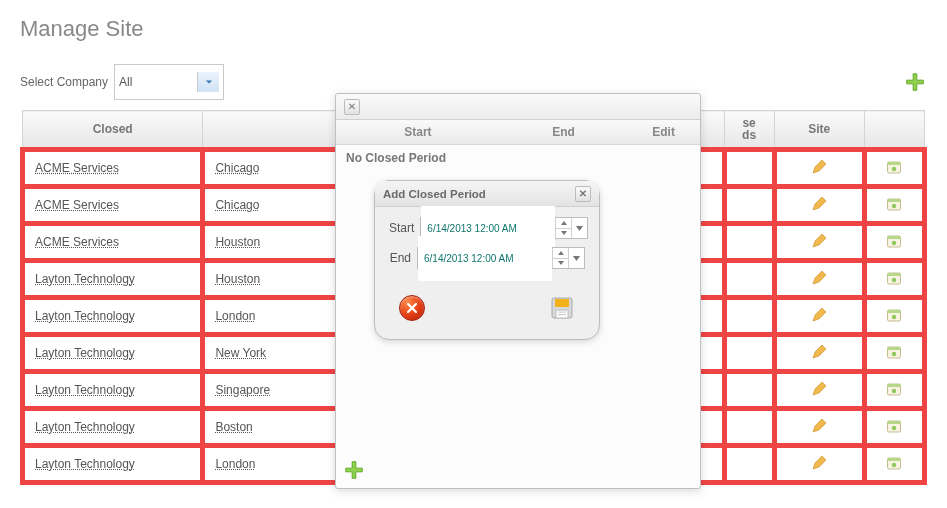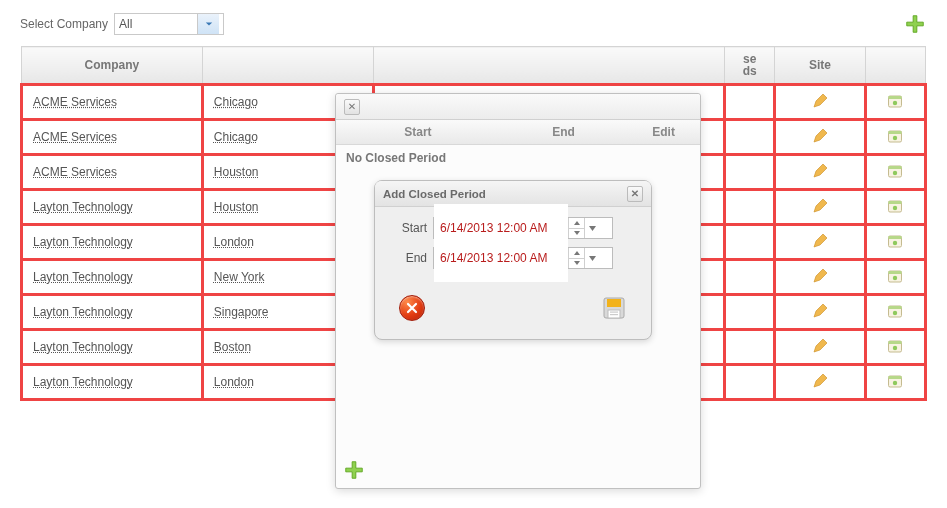--- a/index.html
+++ b/index.html
@@ -23,21 +23,21 @@
     margin: 4px 0 22px 0;
   }
   .toolbar-row {
     display: flex;
     align-items: center;
     margin-bottom: 10px;
   }
   .toolbar-row label { color:#666; margin-right:6px; }
   .combo {
     display:inline-flex; align-items:center;
-    border:1px solid #c9c9c9; height:22px; background:#fff;
+    border:1px solid #c9c9c9; height:36px; background:#fff;
     width:110px;
   }
   .combo input {
     border:none; outline:none; width:82px; padding:2px 4px; font-size:12px; color:#555;
   }
   .combo .trigger {
     width:22px; height:20px; border-left:1px solid #c9c9c9;
     background:linear-gradient(#eaf2fb,#cfe3f6);
     display:flex;align-items:center;justify-content:center;
     cursor:pointer;
@@ -54,21 +54,21 @@
     width:100%; border-collapse:collapse;
     border:1px solid #d4d4d4;
   }
   table.grid th {
     background:linear-gradient(#fafafa,#e7e7e7);
     color:#777; font-weight:bold; font-size:12px;
     padding:6px 8px; border:1px solid #d4d4d4;
     text-align:center;
   }
   table.grid td {
-    border:3px solid #ef4444; padding:6px 10px;
+    border:5px solid #ef4444; padding:6px 10px;
     color:#666;
   }
   table.grid td a { color:#555; text-decoration:underline dotted; }
   .col-company{width:180px;}
   .col-site{width:170px;}
   .col-mid{width:350px;}
   .col-flag{width:50px;text-align:center;}
   .col-email{width:90px;text-align:center;}
   .col-cal{width:60px;text-align:center;}
 
@@ -114,35 +114,35 @@
   .periods-table th:nth-child(2){width:35%;}
   .no-period { padding:6px 10px;color:#777;font-weight:bold; }
   .modal1 .add-row {
     position:absolute; left:6px; bottom:6px;
   }
 
   
   .modal2 {
     position:absolute;
     left:38px; top:86px;
-    width:278px;
+    width:226px;
     background:#efefef;
     border:1px solid #bdbdbd;
-    border-radius:8px;
+    border-radius:15px;
     box-shadow:0 2px 6px rgba(0,0,0,0.15);
     padding-bottom:12px;
   }
   .modal2 .titlebar{ border-radius:6px 6px 0 0; font-weight:bold; background:linear-gradient(#f5f5f5,#e3e3e3); }
   .modal2 .body { padding:10px 14px 2px 14px; }
   .form-row { display:flex;align-items:center;margin-bottom:8px; }
   .form-row label{ width:38px;text-align:right;margin-right:6px;color:#555; }
   .dt-field {
     display:flex;align-items:center;border:1px solid #bcbcbc;background:#fff;height:22px;width:180px;
   }
-  .dt-field input{ border:none;outline:none;width:134px;padding:17px 6px;font-size:12px;color:#b91c1c; }
+  .dt-field input{ border:none;outline:none;width:134px;padding:17px 6px;font-size:10px;color:#0f766e; }
   .spinner {
     display:flex;flex-direction:column;border-left:1px solid #cfcfcf;height:20px;width:16px;
   }
   .spinner div{flex:1;display:flex;align-items:center;justify-content:center;cursor:pointer;}
   .spinner div+div{border-top:1px solid #cfcfcf;}
   .spinner svg{width:6px;height:4px;}
   .dd-btn{
     width:16px;height:20px;border-left:1px solid #cfcfcf;display:flex;align-items:center;justify-content:center;cursor:pointer;
   }
   .dd-btn svg{width:7px;height:5px;}
@@ -159,20 +159,21 @@
   .save-btn {
     width:26px;height:26px;
     display:flex;align-items:center;justify-content:center;cursor:pointer;
   }
   .save-btn svg{width:24px;height:24px;}
 </style>
 </head>
 <body>
 
 <div class="page">
+  <h1 class="page-title">Manage Site</h1>
 
   <div class="toolbar-row">
     <label>Select Company</label>
     <div class="combo">
       <input type="text" value="All" style="">
       <div class="trigger">
         <svg viewBox="0 0 10 10">
             <path d="M1 3 L5 7 L9 3 Z" fill="#3a78b5"></path>
           </svg>
       </div>
@@ -181,21 +182,21 @@
     <div class="plus-btn">
       <svg viewBox="0 0 24 24">
           <path d="M10 3h4v7h7v4h-7v7h-4v-7H3v-4h7z" fill="#8fd14f" stroke="#5da51f" stroke-width="1"></path>
         </svg>
     </div>
   </div>
 
   <table class="grid">
     <thead>
       <tr>
-        <th class="col-company">Company</th>
+        <th class="col-company">Closed</th>
         <th class="col-site"></th>
         <th class="col-mid"></th>
         <th class="col-flag" style="white-space:pre;line-height:1;">se
 ds</th>
         <th class="col-email">Site</th>
         <th class="col-cal"></th>
       </tr>
     </thead>
     <tbody id="grid-body">
         <tr>

